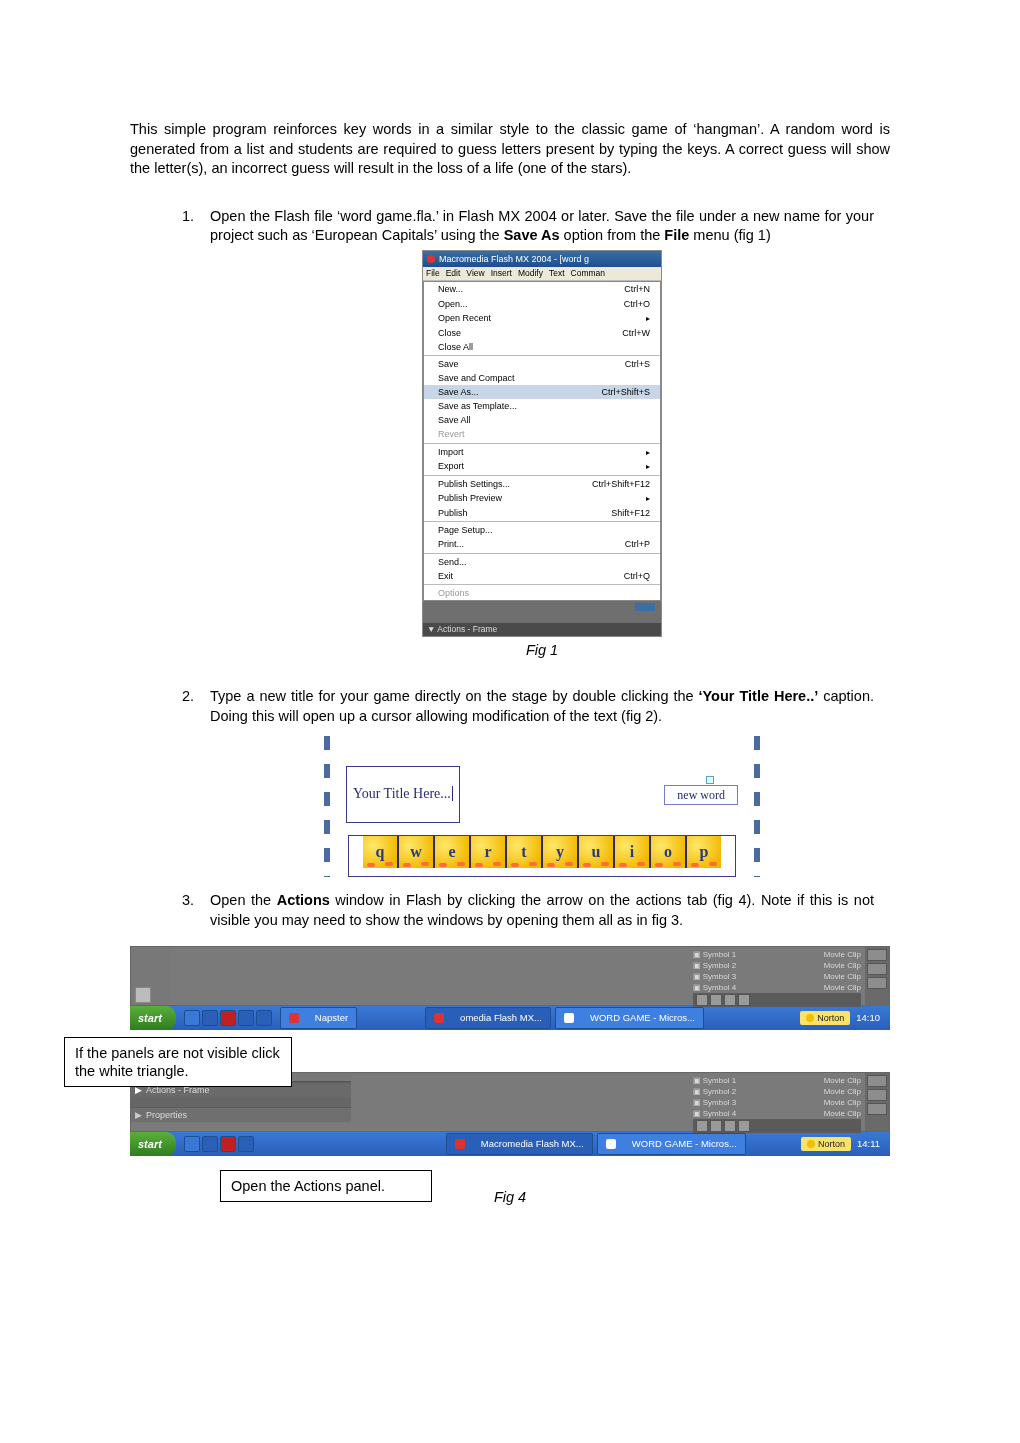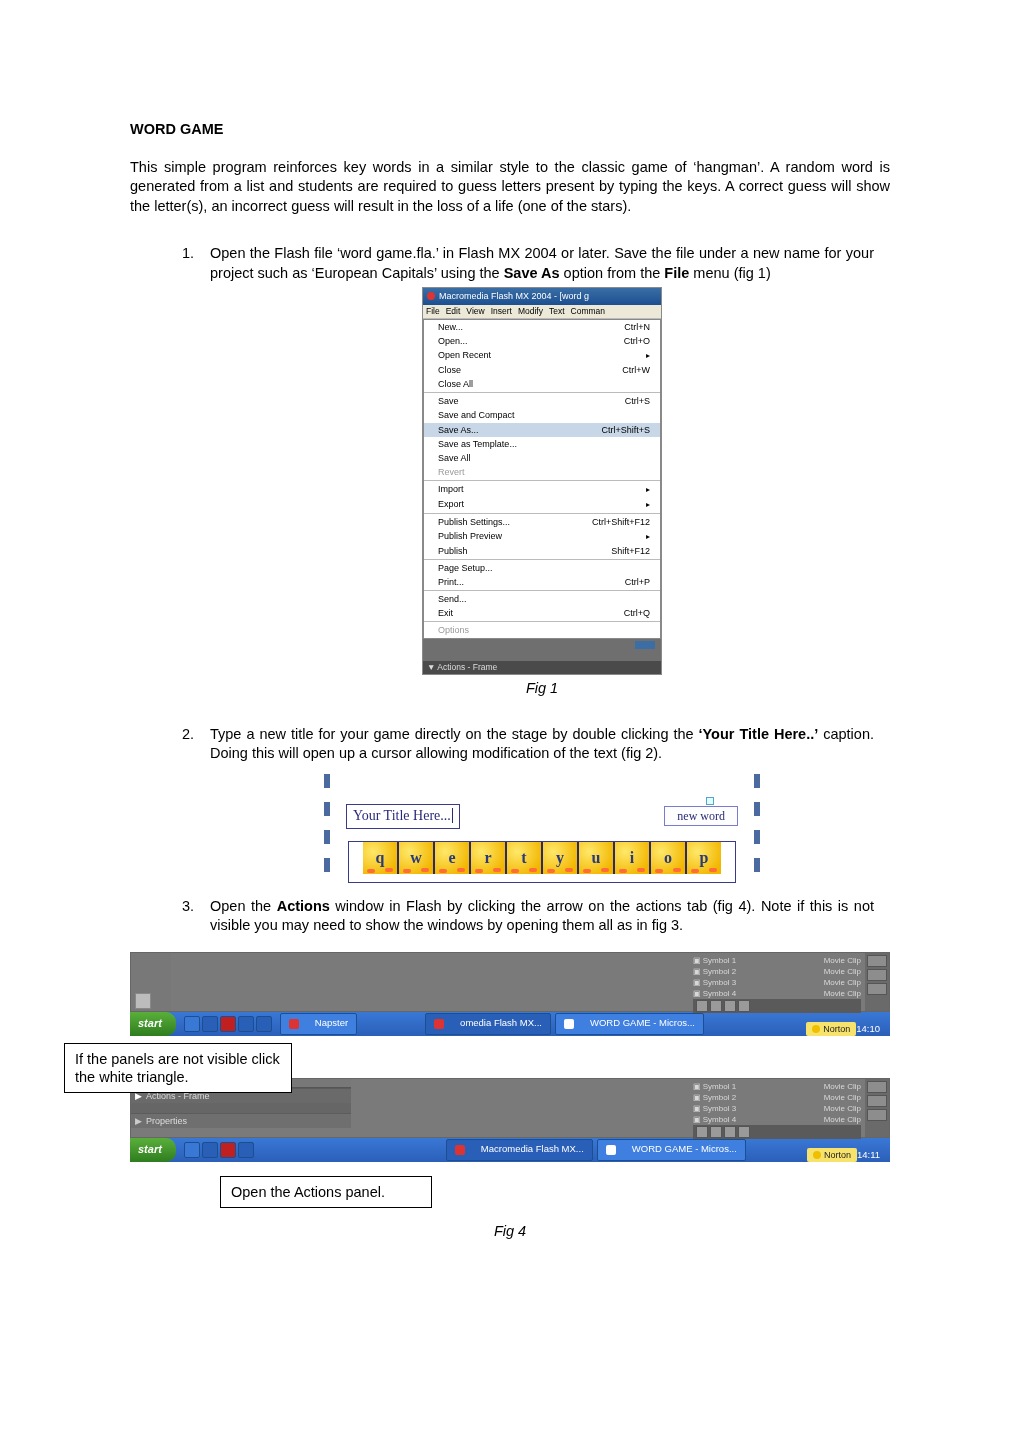--- a/index.html
+++ b/index.html
@@ -104,21 +104,21 @@
     background: repeating-linear-gradient(#4a6aa0 0 14px, transparent 14px 28px);
   }
   .game-stage::before{left:-8px;}
   .game-stage::after{right:-8px;}
   .stage-top {
     display:flex; justify-content:space-between; align-items:center;
     padding: 24px 14px 12px;
   }
   .title-box {
     border:1px solid #3a3a8a;
-    padding:2px 6px;
+    padding:18px 6px;
     font-family: "Comic Sans MS", cursive;
     font-size:14px;
     color:#2a2a7a;
   }
   .title-box .cursor { border-right:1px solid #2a2a7a; animation:none; padding-right:1px;}
   .newword-wrap{ position:relative; }
   .newword-btn{
     border:1px solid #7a7ad0;
     background:#fdfdfd;
     font-family:"Comic Sans MS", cursive;
@@ -204,21 +204,21 @@
     height:20px; background:#3f7fe0; border:1px solid #1c4f90;
     padding:0 8px; color:#fff; display:flex;align-items:center; gap:16px;
     font-size:9.5px; border-radius:2px;
   }
   .task-btn.active{ background:#2a5fb8; }
   .task-btn .ico{ width:10px;height:10px;background:#d33;border-radius:2px;}
   .task-btn .ico.doc{background:#fff;}
   .spacer{flex:1;}
   .tray{
     height:24px; background:linear-gradient(#3a78d6,#2a5fb8);
-    display:flex;align-items:flex-end; padding:0 6px;
+    display:flex;align-items:center; gap:6px; padding:0 6px;
   }
   .norton{
     background:#f7e36b; color:#222; padding:1px 6px;
     border-radius:2px; font-size:9px; display:flex;align-items:center; gap:3px;
   }
   .norton::before{content:""; width:8px;height:8px;background:#f0c000;border-radius:50%;}
   .clock{ color:#fff; font-size:9.5px;}
 
   
   .shot4-top{
@@ -250,21 +250,20 @@
   }
   .callout-box.c3 { left:-66px; top:5px; width:206px; }
   .callout-box.c4 { left:90px; top:12px; width:190px; }
 
   
 </style>
 </head>
 <body>
 
 <div class="page">
-  <div class="heading">WORD GAME</div>
 
   <div class="intro">This simple program reinforces key words in a similar style to the classic game of ‘hangman’. A random word is generated from a list and students are required to guess letters present by typing the keys. A correct guess will show the letter(s), an incorrect guess will result in the loss of a life (one of the stars).</div>
 
   <ol class="steps">
 
     <li>
       <span>Open the Flash file ‘word game.fla.’ in Flash MX 2004 or later. Save the file under a new name for your project such as ‘European Capitals’ using the </span><b>Save As</b><span> option from the </span><b>File</b><span> menu (fig 1)</span>
 
       <div class="center-block">
         <div class="flash-menu-window">
@@ -559,15 +558,15 @@
       <div class="spacer"></div>
       <div class="tray">
         <div class="norton">Norton</div>
         <div class="clock">14:11</div>
       </div>
     </div>
   </div>
   <div class="callouts">
     <div class="callout-box c4">Open the Actions panel.</div>
   </div>
-  <div class="fig-caption" style="margin-top:60px">Fig 4</div>
+  <div class="fig-caption" style="margin-top:32px">Fig 4</div>
 
 </div>
 
 </body></html>

